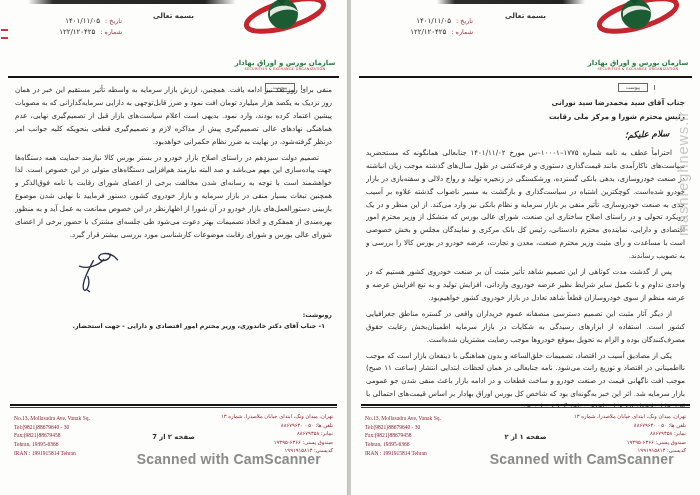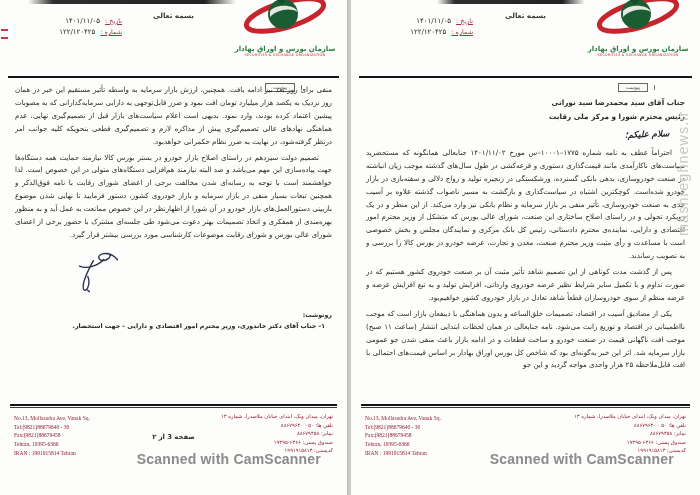--- a/index.html
+++ b/index.html
@@ -16,26 +16,26 @@
   .smudge{position:absolute;top:0;height:4px;background:linear-gradient(90deg,rgba(30,30,30,0) 0%,#2e2e2e 12%,#232323 85%,rgba(30,30,30,0) 100%);filter:blur(.4px);}
   .smudge.a{left:28px;width:208px;}
   .smudge.b{left:86px;width:148px;}
   .red-marks span{position:absolute;left:1px;width:7px;height:2px;background:#c23a4a;}
   .red-marks span:nth-child(1){top:29px;}
   .red-marks span:nth-child(2){top:37px;}
 
   
   .hdr{position:absolute;top:0;left:0;right:0;height:96px;}
   .logo-wrap{position:absolute;top:-6px;right:4px;width:116px;text-align:center;}
-  .org-fa{font-size:7px;font-weight:bold;color:#27793f;margin-top:1px;}
+  .org-fa{font-size:7px;font-weight:bold;color:#27793f;margin-top:15px;}
   .org-en{font-size:3.4px;color:#c5252c;letter-spacing:.3px;}
   .bismillah{position:absolute;top:11px;left:50%;transform:translateX(-50%);font-size:7.2px;font-weight:bold;color:#3a3a3a;}
   .dn-block{position:absolute;top:17px;left:14px;width:108px;direction:rtl;}
   .dn-row{display:flex;direction:rtl;align-items:baseline;gap:5px;margin-bottom:3px;}
-  .dn-label{font-size:6.4px;color:#a2303e;white-space:nowrap;text-decoration:underline;}
+  .dn-label{font-size:6.4px;color:#a2303e;white-space:nowrap;}
   .dn-value{font-size:7px;font-weight:normal;color:#1f1f1f;letter-spacing:.3px;white-space:nowrap;}
   .rule{position:absolute;top:76px;left:8px;right:8px;height:2.4px;background:#161616;}
   .stamp{position:absolute;top:83px;right:52px;border:1px solid #666;padding:1px 7px;
          font-size:4.8px;color:#4a4a4a;background:#fbfbf8;}
   .stamp::before{content:"";position:absolute;right:-8px;top:1px;bottom:1px;width:1px;background:#777;}
 
   
   .body{position:absolute;left:15px;right:15px;top:84px;bottom:88px;overflow:hidden;
         direction:rtl;text-align:justify;font-size:7.1px;line-height:12.9px;color:#2c2c29;}
   .body p{margin:0 0 3px;text-indent:13px;}
@@ -124,21 +124,21 @@
 
     <div class="footer">
       <div class="rule2"></div>
       <div class="f-en">
         <div>No.13, Mollasadra Ave, Vanak Sq.</div>
         <div>Tel:(9821)88679640 - 30</div>
         <div>Fax:(9821)88679458</div>
         <div>Tehran, 19395-6366</div>
         <div>IRAN : 1991915814 Tehran</div>
       </div>
-      <div class="f-center">صفحه 3 از ۲</div>
+      <div class="f-center">صفحه ۲ از 7</div>
       <div class="f-fa">
         <div>تهران، میدان ونک، ابتدای خیابان ملاصدرا، شماره ۱۳</div>
         <div>تلفن ها: ۵۰ - ۸۸۶۷۹۶۴۰</div>
         <div>نمابر: ۸۸۶۷۹۴۵۸</div>
         <div>صندوق پستی: ۶۳۶۶-۱۹۳۹۵</div>
         <div>کدپستی: ۱۹۹۱۹۱۵۸۱۴</div>
       </div>
     </div>
     <div class="scanned">Scanned with CamScanner</div>
   </div>
@@ -172,33 +172,35 @@
       <div class="stamp">پیوست</div>
     </div>
 
     <div class="body" style="top:96px;">
       <div class="recipient">
         <div>جناب آقای سید محمدرضا سید نورانی</div>
         <div>رئیس محترم شورا و مرکز ملی رقابت</div>
       </div>
       <div class="greeting">سلام علیکم؛</div>
       <p>احتراماً عطف به نامه شماره ۱۷۷۵–۱۰۰۰۱–س مورخ ۱۴۰۱/۱۱/۰۲ جنابعالی همانگونه که مستحضرید سیاست‌های ناکارآمدی مانند قیمت‌گذاری دستوری و قرعه‌کشی در طول سال‌های گذشته موجب زیان انباشته در صنعت خودروسازی، بدهی بانکی گسترده، ورشکستگی در زنجیره تولید و رواج دلالی و سفته‌بازی در بازار خودرو شده‌است. کوچکترین اشتباه در سیاست‌گذاری و بازگشت به مسیر ناصواب گذشته علاوه بر آسیب جدی به صنعت خودروسازی، تأثیر منفی بر بازار سرمایه و نظام بانکی نیز وارد می‌کند. از این منظر و در یک رویکرد تحولی و در راستای اصلاح ساختاری این صنعت، شورای عالی بورس که متشکل از وزیر محترم امور اقتصادی و دارایی، نماینده‌ی محترم دادستانی، رئیس کل بانک مرکزی و نمایندگان مجلس و بخش خصوصی است با مساعدت و رأی مثبت وزیر محترم صنعت، معدن و تجارت، عرضه خودرو در بورس کالا را بررسی و به تصویب رساندند.</p>
-      <p>پس از گذشت مدت کوتاهی از این تصمیم شاهد تأثیر مثبت آن بر صنعت خودروی کشور هستیم که در صورت تداوم و با تکمیل سایر شرایط نظیر عرضه خودروی وارداتی، افزایش تولید و به تبع افزایش عرضه و عرضه منظم از سوی خودروسازان قطعاً شاهد تعادل در بازار خودروی کشور خواهیم‌بود.</p>
+      <p>پس از گذشت مدت کوتاهی از این تصمیم شاهد تأثیر مثبت آن بر صنعت خودروی کشور هستیم که در واحدی تداوم و با تکمیل سایر شرایط نظیر عرضه خودروی وارداتی، افزایش تولید و به تبع افزایش عرضه و عرضه منظم از سوی خودروسازان قطعاً شاهد تعادل در بازار خودروی کشور خواهیم‌بود.</p>
+      <p>از دیگر آثار مثبت این تصمیم دسترسی منصفانه عموم خریداران واقعی در گستره مناطق جغرافیایی کشور است. استفاده از ابزارهای رسیدگی به شکایات در بازار سرمایه اطمینان‌بخش رعایت حقوق مصرف‌کنندگان بوده و الزام به تحویل بموقع خودروها موجب رضایت مشتریان شده‌است.</p>
       <p>یکی از مصادیق آسیب در اقتصاد، تصمیمات خلق‌الساعه و بدون هماهنگی با ذینفعان بازار است که موجب نااطمینانی در اقتصاد و توزیع رانت می‌شود. نامه جنابعالی در همان لحظات ابتدایی انتشار (ساعت ۱۱ صبح) موجب افت ناگهانی قیمت در صنعت خودرو و ساخت قطعات و در ادامه بازار باعث منفی شدن جو عمومی بازار سرمایه شد. اثر این خبر به‌گونه‌ای بود که شاخص کل بورس اوراق بهادار بر اساس قیمت‌های احتمالی با افت قابل‌ملاحظه ۲۵ هزار واحدی مواجه گردید و این جو</p>
     </div>
 
     <div class="footer">
       <div class="rule2"></div>
       <div class="f-en">
         <div>No.13, Mollasadra Ave, Vanak Sq.</div>
         <div>Tel:(9821)88679640 - 30</div>
         <div>Fax:(9821)88679458</div>
         <div>Tehran, 19395-6366</div>
         <div>IRAN : 1991915814 Tehran</div>
       </div>
+      <div class="f-center">صفحه ۱ از ۲</div>
       <div class="f-fa">
         <div>تهران، میدان ونک، ابتدای خیابان ملاصدرا، شماره ۱۳</div>
         <div>تلفن ها: ۵۰ - ۸۸۶۷۹۶۴۰</div>
         <div>نمابر: ۸۸۶۷۹۴۵۸</div>
         <div>صندوق پستی: ۶۳۶۶-۱۹۳۹۵</div>
         <div>کدپستی: ۱۹۹۱۹۱۵۸۱۴</div>
       </div>
     </div>
     <div class="scanned">Scanned with CamScanner</div>
   </div>

